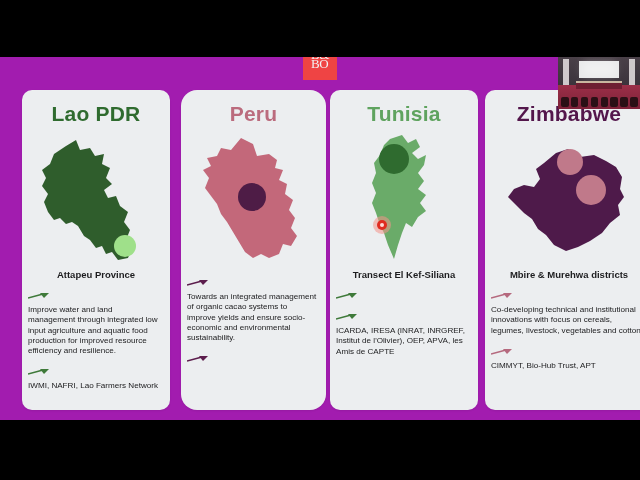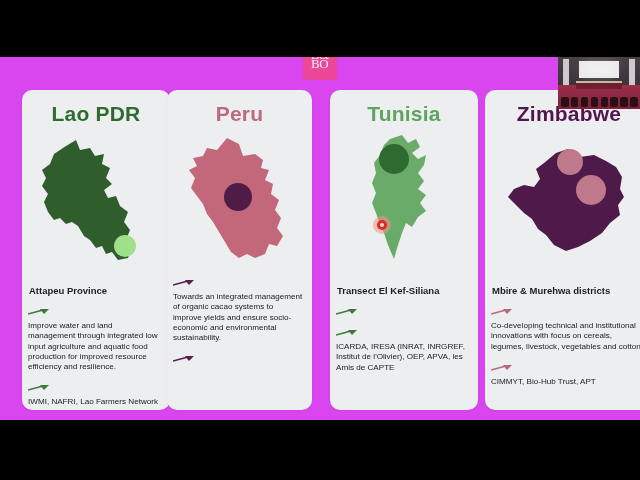--- a/index.html
+++ b/index.html
@@ -6,27 +6,27 @@
   html,body{margin:0;padding:0;}
   body{
     width:640px;height:480px;overflow:hidden;background:#000;
     font-family:"Liberation Sans", sans-serif;
   }
   .stage{position:relative;width:640px;height:480px;background:#000;}
 
   
   .slide{
     position:absolute;left:0;top:57px;width:640px;height:363px;
-    background:#d946ef;
+    background:#a21caf;
   }
 
   
   .logo-chip{
     position:absolute;left:303px;top:38px;width:34px;height:42px;
-    background:#ec4899;display:flex;align-items:center;justify-content:center;
+    background:#ef4444;display:flex;align-items:center;justify-content:center;
     z-index:6;
   }
   .logo-mark{
     color:#f2f2f2;font-family:"Liberation Serif", serif;
     font-size:13px;line-height:9px;letter-spacing:-0.5px;text-align:left;
   }
   .logo-mark i{display:block;font-style:normal;}
   .logo-mark i:last-child{margin-left:0px;}
 
   
@@ -53,37 +53,37 @@
   .cards{
     position:absolute;left:0;top:33px;width:640px;height:320px;
   }
   .card{
     position:absolute;top:0;
     background:#eceef0;border-radius:10px;
     box-shadow:0 1px 2px rgba(0,0,0,.08);
     overflow:hidden;
   }
   .card.c0{left:22px;width:148px;height:320px;}
-  .card.c1{left:167px;width:145px;height:320px;}
+  .card.c1{left:181px;width:145px;height:320px;border-radius:16px;}
   .card.c2{left:330px;width:148px;height:320px;}
   .card.c3{left:485px;width:168px;height:320px;}
 
   .country{
     text-align:center;font-weight:bold;font-size:21px;
     margin-top:12px;letter-spacing:.2px;
   }
   .mapwrap{
     position:relative;height:135px;margin-top:6px;
     display:flex;align-items:center;justify-content:center;
   }
   .mapwrap svg{display:block;}
 
   .region{
-    text-align:left;font-weight:bold;font-size:9.5px;color:#1d1d1f;
-    margin-top:18px;padding:0 7px;
+    text-align:center;font-weight:bold;font-size:9.5px;color:#1d1d1f;
+    margin-top:2px;padding:0 7px;
   }
   .points{margin-top:9px;padding:0 8px 0 6px;}
   .point{display:flex;gap:4px;margin-bottom:9px;align-items:flex-start;flex-direction:column;}
   .arrow{flex:0 0 auto;width:22px;padding-top:3px;}
   .arrow svg{display:block;}
   .ptext{
     font-size:8.1px;line-height:10.3px;color:#1b1b1d;
   }
 
   .black-bar{position:absolute;left:0;width:640px;background:#000;z-index:8;}

